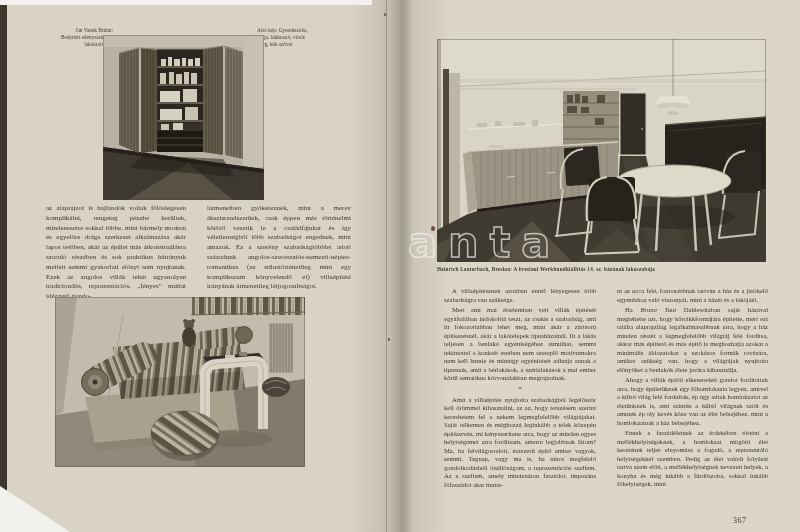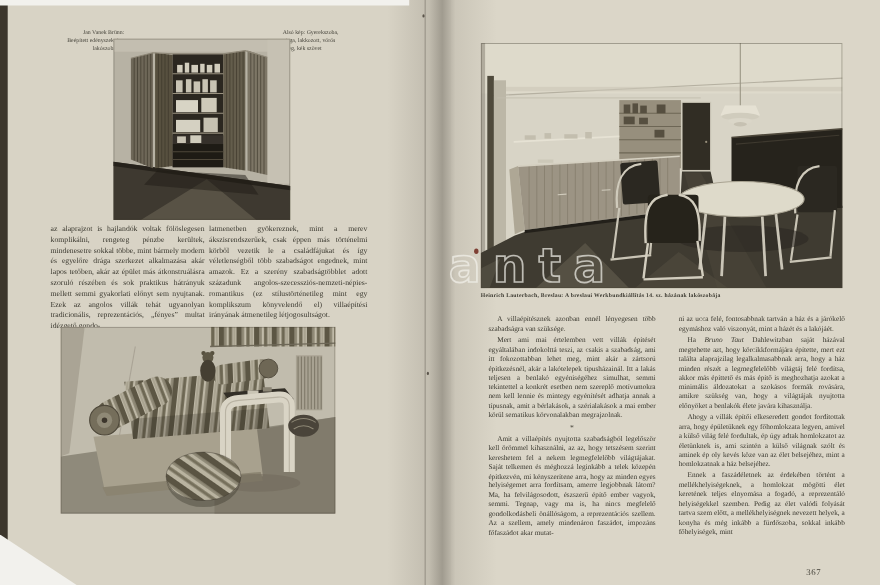--- a/index.html
+++ b/index.html
@@ -130,21 +130,21 @@
           <line x1="54" y1="110" x2="100" y2="110"></line>
       </g>
       <polyline points="16,18 36,13 54,14 100,14 120,11 140,17" stroke="#8f8878" fill="none" stroke-width="1"></polyline>
       <rect x="0.5" y="0.5" width="160" height="164" fill="none" stroke="rgba(70,64,52,0.35)"></rect>
     </svg>
   </div>
 
   <div class="body-col col-left" style="left:30px;top:204px;width:156px;">
     <p>az alaprajzot is hajlandók voltak fölöslegesen komplikálni, rengeteg pénzbe kerültek, mindenesetre sokkal többe, mint bármely modern és egyelőre drága szerkezet alkalmazása akár lapos tetőben, akár az épület más átkonstruálásra szoruló részében és sok praktikus hátrányuk mellett semmi gyakorlati előnyt sem nyujtanak. Ezek az angolos villák tehát ugyanolyan tradicionális, reprezentációs, „fényes” multat idézgető gondo-</p>
   </div>
-  <div class="body-col col-left" style="left:174px;top:204px;width:160px;">
+  <div class="body-col col-left" style="left:191px;top:204px;width:160px;">
     <p>latmenetben gyökereznek, mint a merev ákszisrendszerűek, csak éppen más történelmi körből vezetik le a családfájukat és így véletlenségből több szabadságot engednek, mint amazok. Ez a szerény szabadságtöbblet adott századunk angolos-szecessziós-nemzeti-népies-romantikus (ez stílustörténetileg mint egy komplikszum könyvelendő el) villaépítési irányának átmenetileg létjogosultságot.</p>
   </div>
 
   <div class="photo" style="left:55px;top:297px;width:250px;height:170px;">
     <svg viewBox="0 0 250 170" preserveAspectRatio="none">
       <defs>
         <pattern id="stH" width="16" height="16" patternUnits="userSpaceOnUse" patternTransform="rotate(96)">
           <rect width="16" height="16" fill="#bdb7a5"></rect>
           <rect width="16" height="5" fill="#5c5644"></rect>
           <rect y="5" width="16" height="2" fill="#8e8875"></rect>

